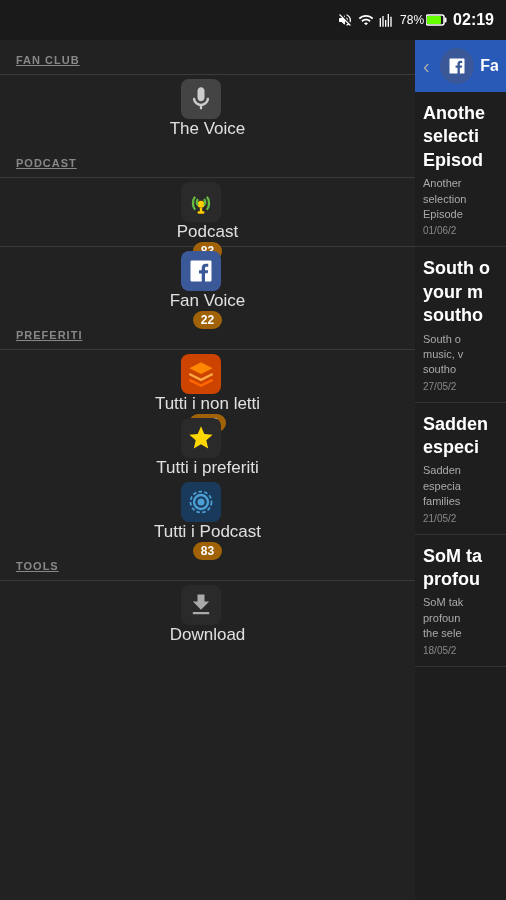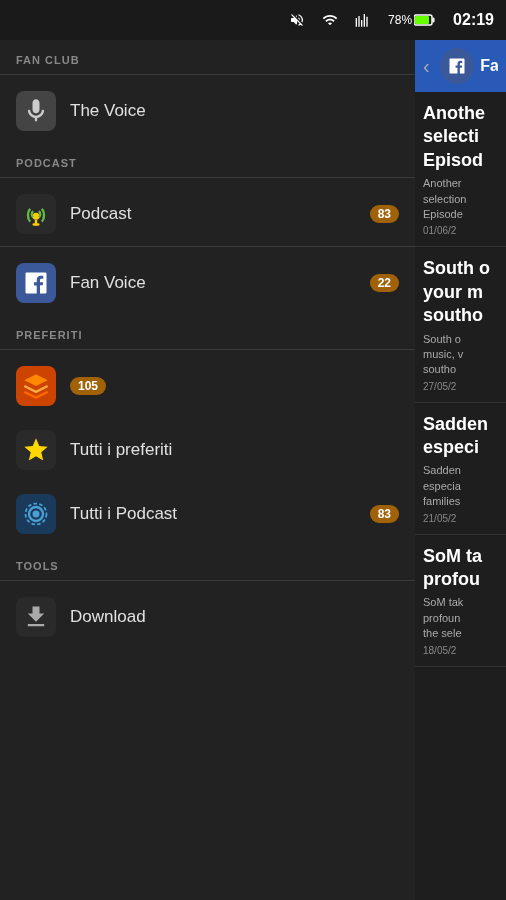--- a/index.html
+++ b/index.html
@@ -21,21 +21,21 @@
       display: flex;
       align-items: center;
       justify-content: flex-end;
       padding: 0 12px;
       gap: 6px;
     }
 
     .status-icons {
       display: flex;
       align-items: center;
-      gap: 17px;
+      gap: 5px;
     }
 
     .status-time {
       color: #ffffff;
       font-size: 16px;
       font-weight: bold;
       margin-left: 0;
     }
 
     .battery-icon {
@@ -61,35 +61,37 @@
       flex-shrink: 0;
     }
 
     .section-header {
       padding: 14px 16px 8px 16px;
       color: #888888;
       font-size: 11px;
       font-weight: bold;
       letter-spacing: 1px;
       text-transform: uppercase;
+      text-decoration: underline;
     }
 
     .section-divider {
       height: 1px;
       background: #3a3a3a;
       margin: 0 0 4px 0;
     }
 
     .menu-item {
       display: flex;
       align-items: center;
       padding: 0 16px;
       height: 64px;
       cursor: pointer;
       position: relative;
+      flex-direction: column;
     }
 
     .menu-icon {
       width: 40px;
       height: 40px;
       border-radius: 8px;
       display: flex;
       align-items: center;
       justify-content: center;
       margin-right: 14px;
@@ -315,20 +317,21 @@
 
     <div class="menu-item">
       <div class="menu-icon icon-unread">
         <svg class="svg-icon" viewBox="0 0 24 24">
 
           <path d="M12 2L2 7l10 5 10-5-10-5z" fill="#ff8800"></path>
           <path d="M2 17l10 5 10-5" stroke="#ff6600" stroke-width="2" fill="none"></path>
           <path d="M2 12l10 5 10-5" stroke="#ffaa44" stroke-width="2" fill="none"></path>
         </svg>
       </div>
+      <span class="menu-label">Tutti i non letti</span>
       <span class="badge">105</span>
     </div>
 
     <div class="menu-item">
       <div class="menu-icon icon-star">
         <svg class="svg-icon" viewBox="0 0 24 24" fill="#FFD700">
           <path d="M12 17.27L18.18 21l-1.64-7.03L22 9.24l-7.19-.61L12 2 9.19 8.63 2 9.24l5.46 4.73L5.82 21z"></path>
         </svg>
       </div>
       <span class="menu-label">Tutti i preferiti</span>

